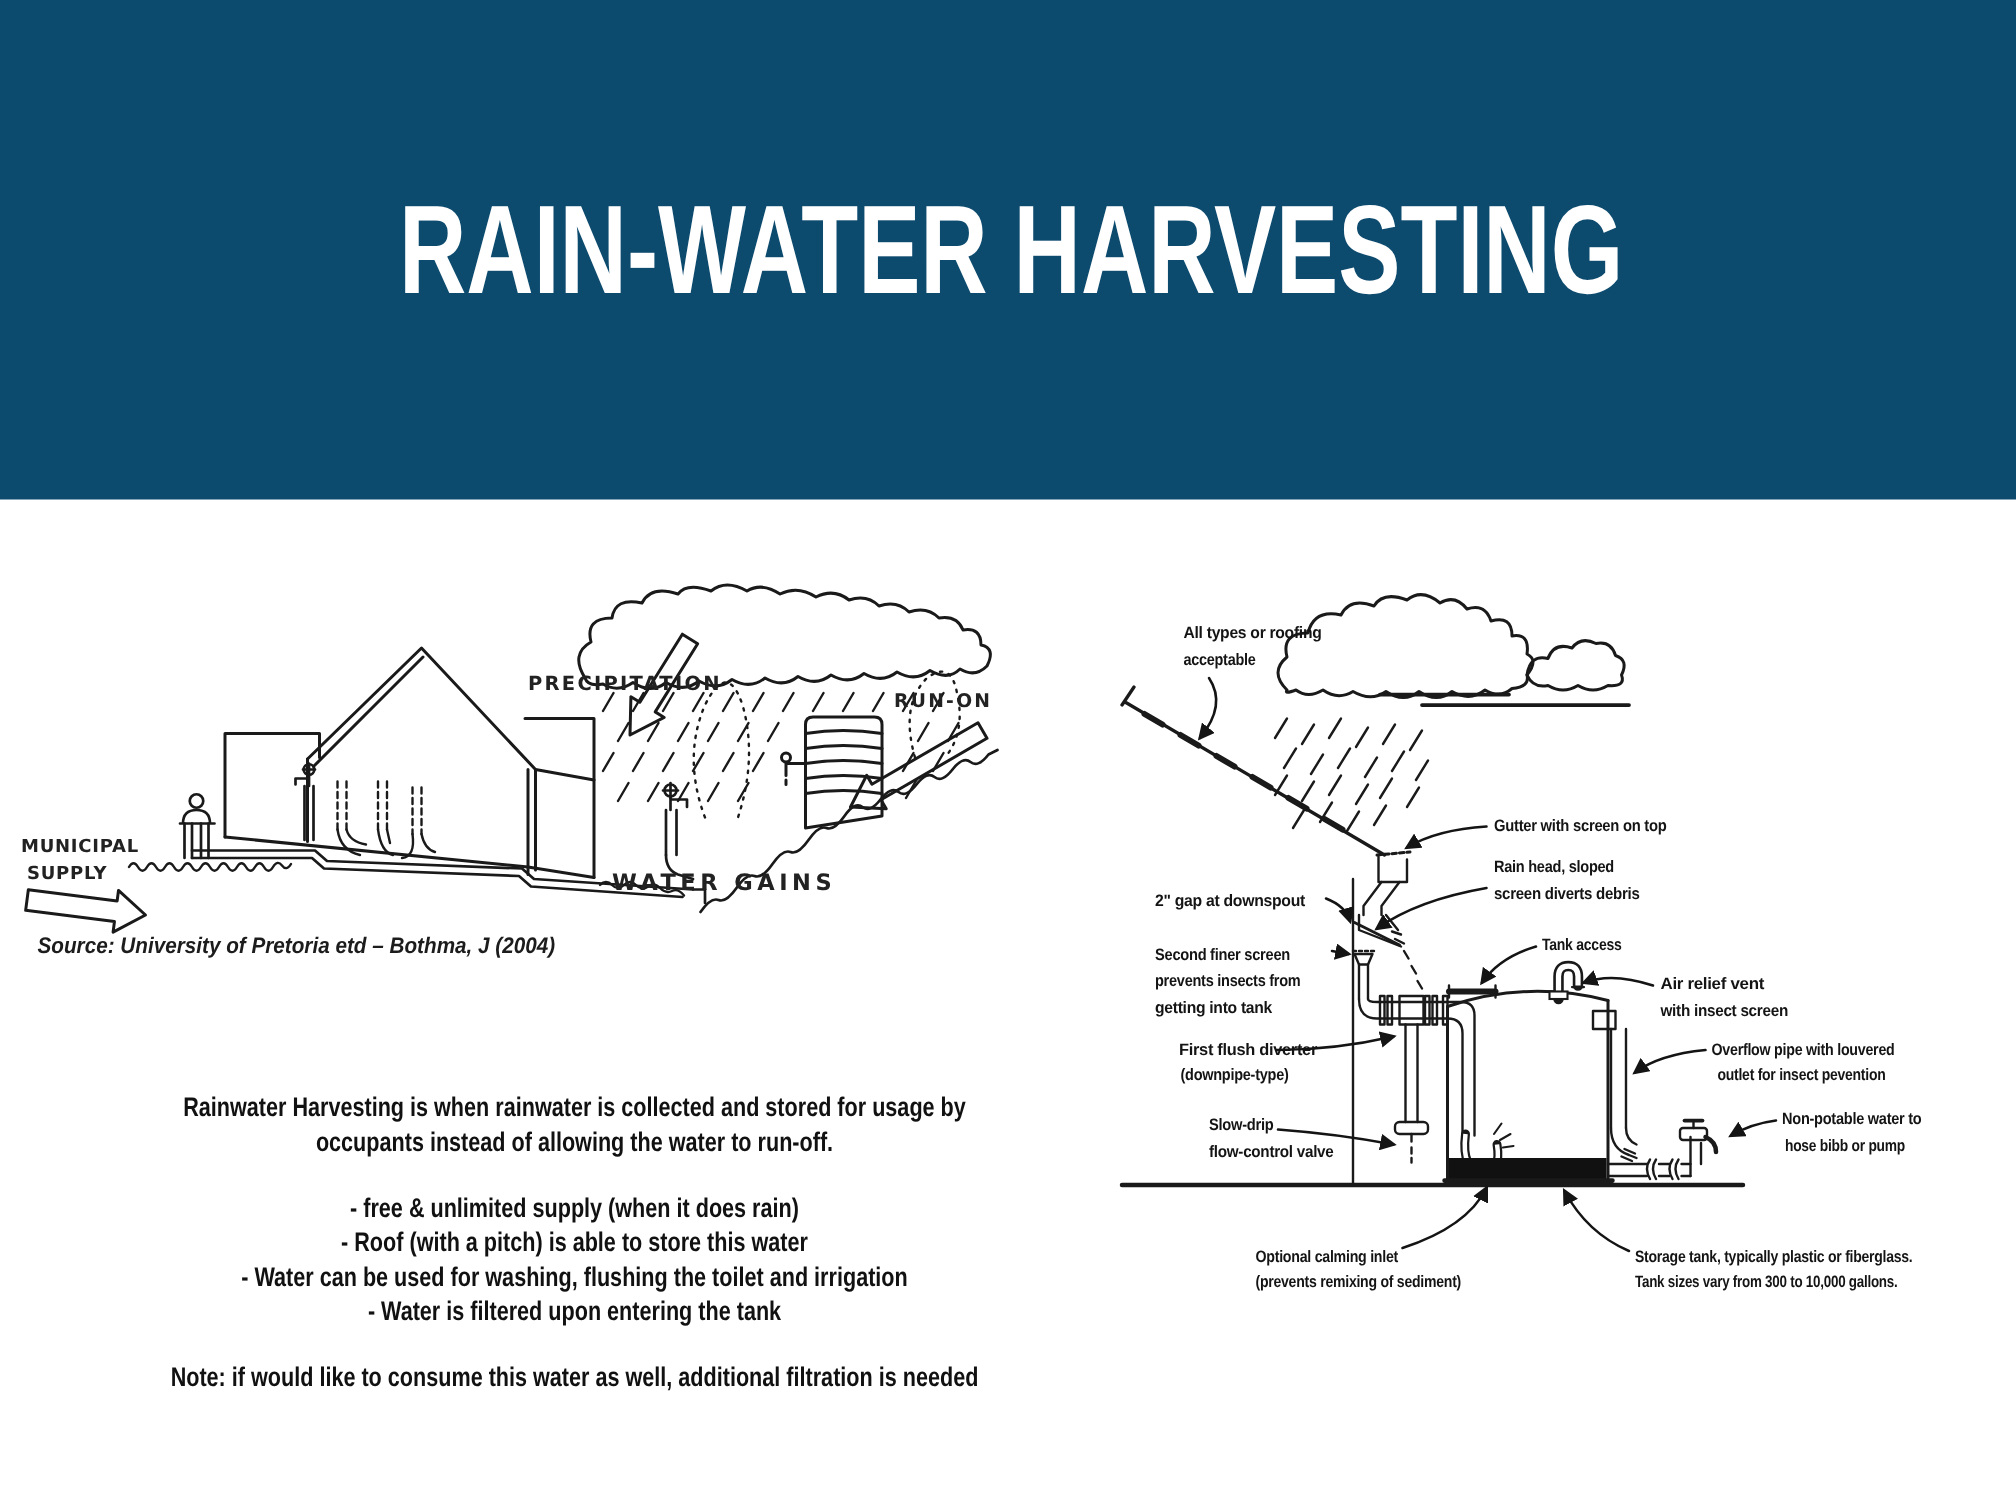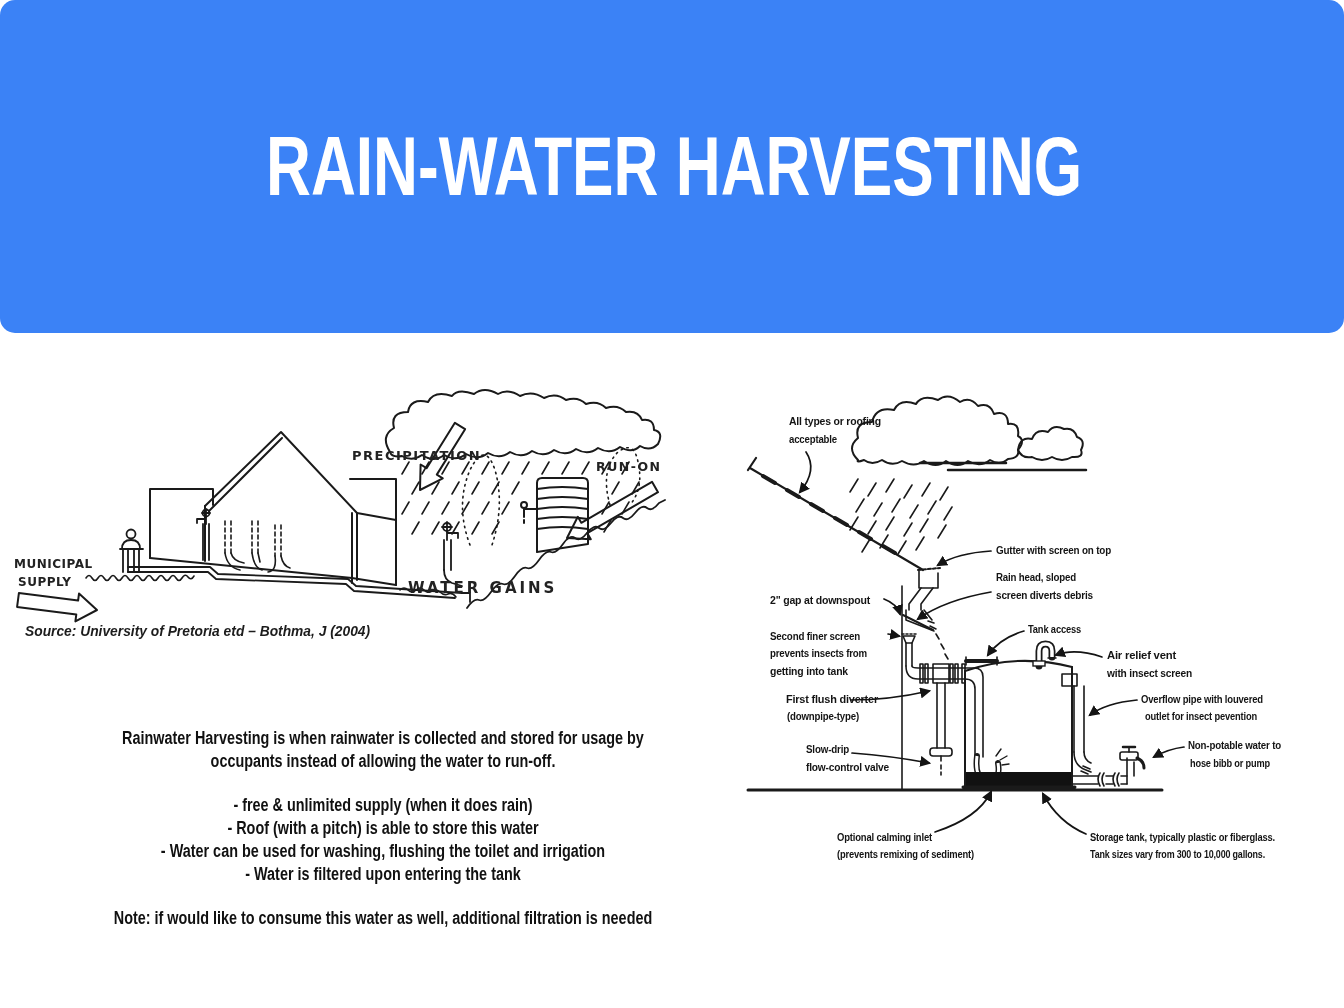--- a/index.html
+++ b/index.html
@@ -1,18 +1,18 @@
 <!DOCTYPE html>
 <html><head>
 <meta charset="utf-8">
 <style>
   html,body{margin:0;padding:0;}
   body{width:1344px;height:1008px;position:relative;background:#ffffff;overflow:hidden;
        font-family:"Liberation Sans",sans-serif;}
-  .header{position:absolute;left:0;top:0;width:1344px;height:333px;background:#3b82f6;border-radius:15px;}
+  .header{position:absolute;left:0;top:0;width:1344px;height:333px;background:#0c4a6e;}
   .title{position:absolute;left:0;top:124px;width:1344px;text-align:center;color:#fff;
          font-family:"Liberation Sans",sans-serif;font-weight:700;font-size:84px;line-height:84px;
          letter-spacing:0px;transform:scaleX(0.74);transform-origin:680px 50%;white-space:nowrap;}
   .source{position:absolute;left:25px;top:622px;font-family:"Liberation Sans",sans-serif;
           font-style:italic;font-weight:700;font-size:15px;color:#1c1c1c;
           transform:scaleX(0.92);transform-origin:0 0;white-space:nowrap;}
   .bodytext{position:absolute;left:-47px;top:727px;width:860px;text-align:center;color:#111;
             font-family:"Liberation Sans",sans-serif;font-weight:700;font-size:18px;line-height:23px;
             transform:scaleX(0.80);transform-origin:430px 0;white-space:nowrap;}
   .bodytext .gap{height:21px;}

